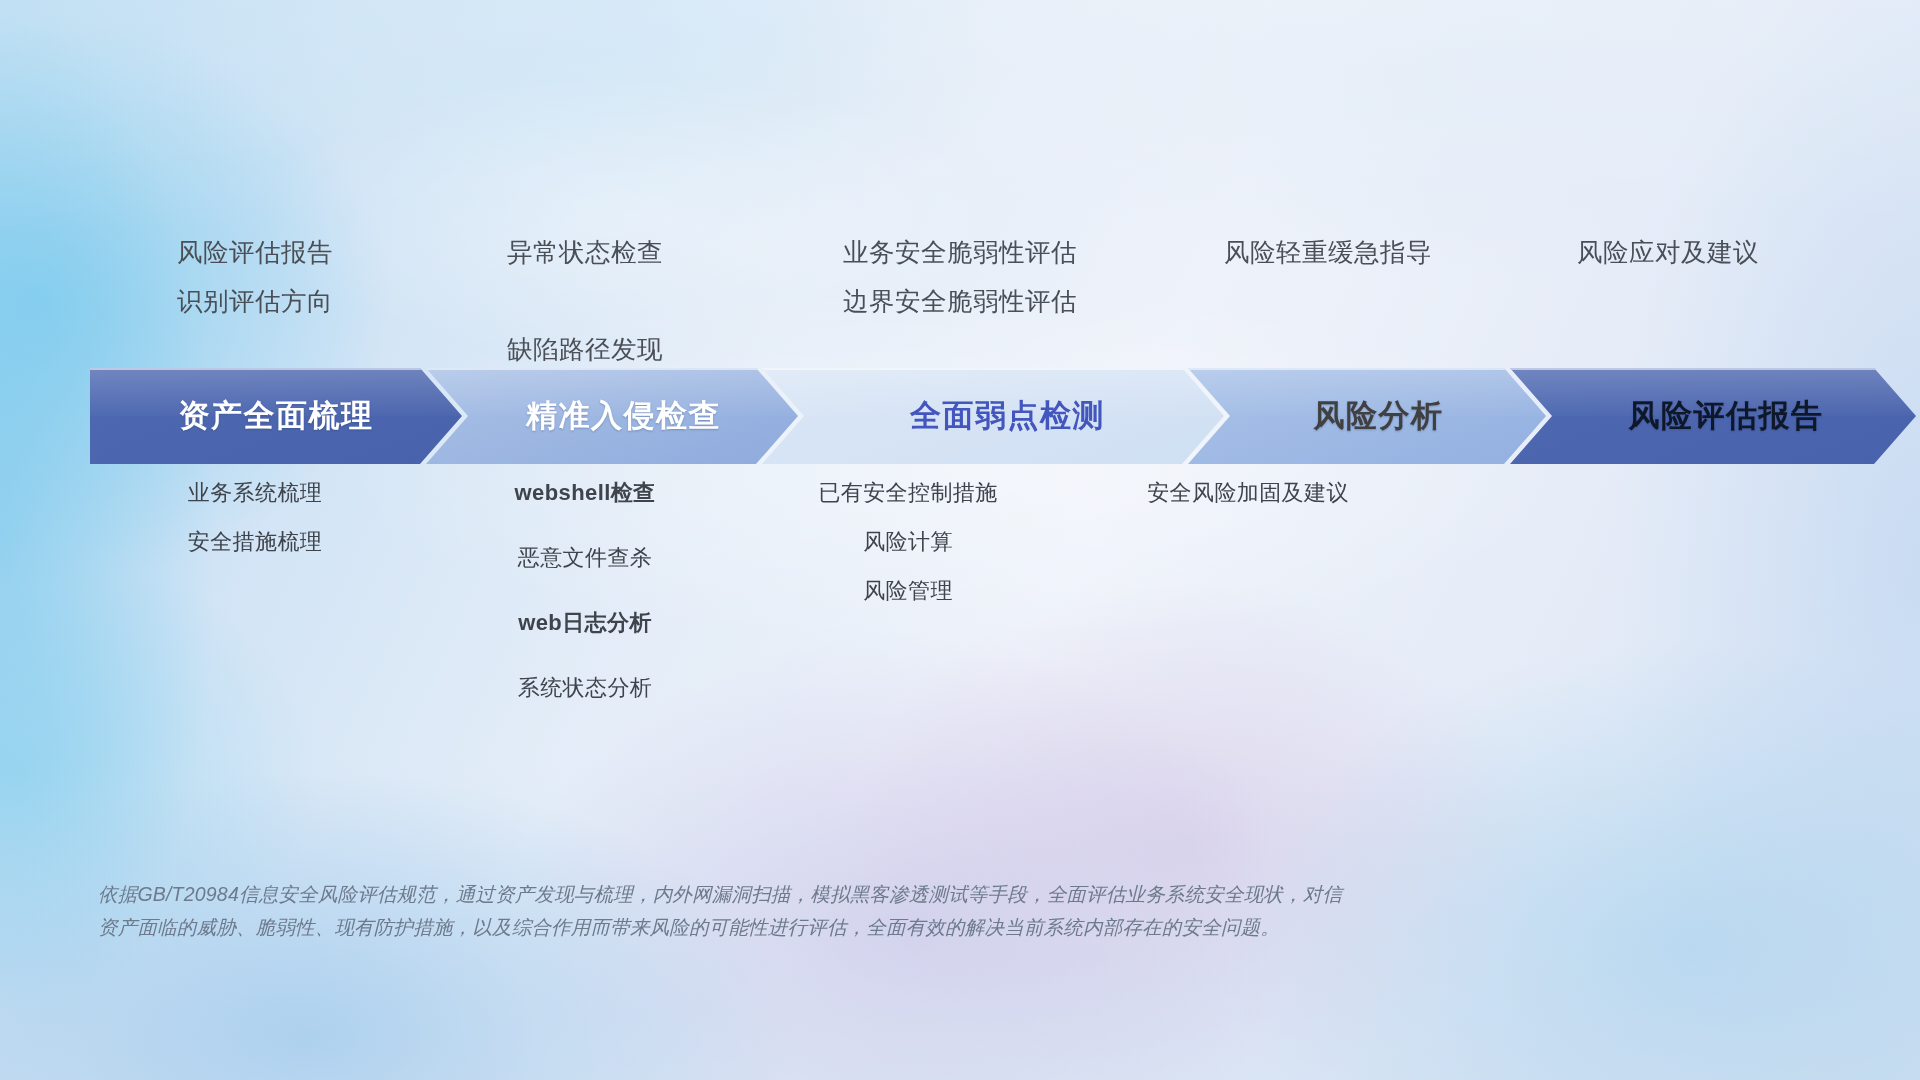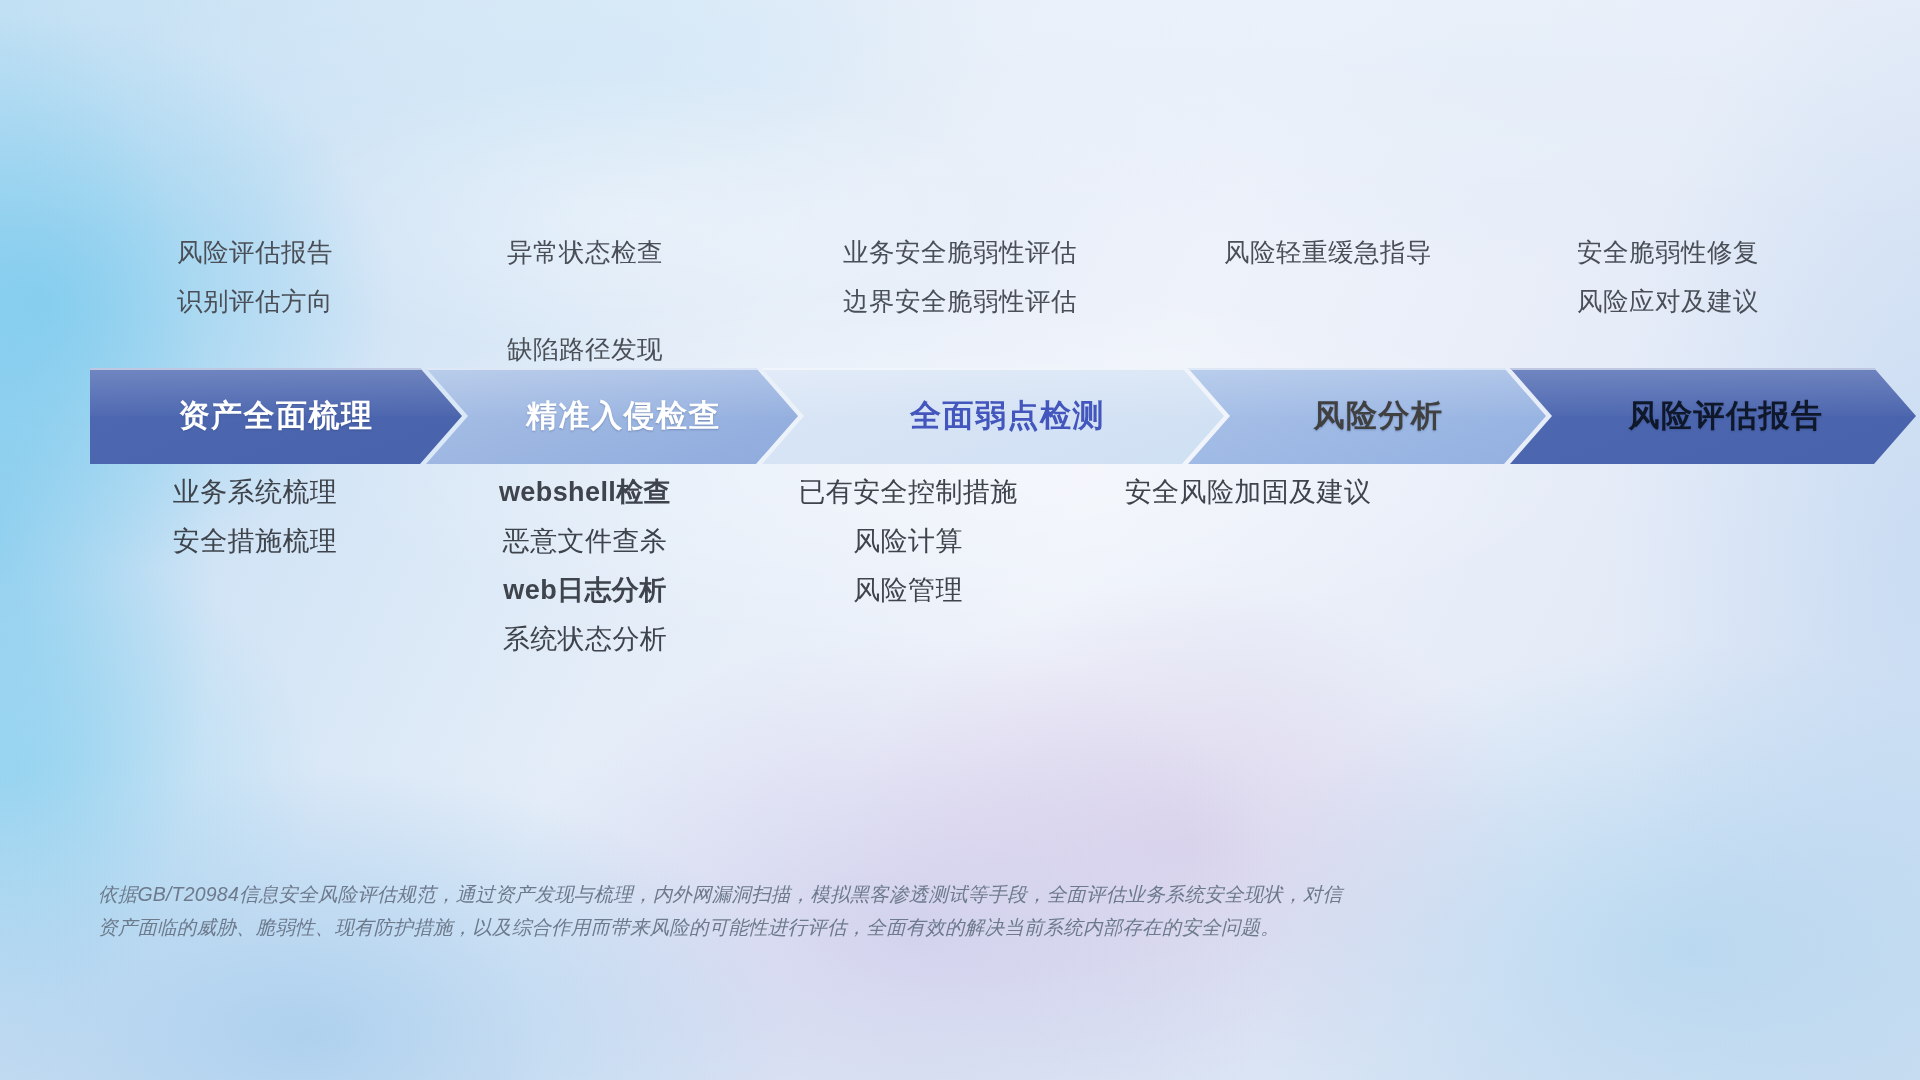--- a/index.html
+++ b/index.html
@@ -77,21 +77,21 @@
     position:absolute; left:0; right:0; top:0; height:2px;
     background:rgba(255,255,255,0.55); z-index:2;
   }
 
   
   .bot-row {
     position:absolute; left:90px; top:468px; width:1760px; height:260px; display:flex;
   }
   .bot-cell { flex:0 0 auto; display:flex; flex-direction:column; align-items:center; }
   .bot-line {
-    font-size:27px; color:#3f444c; line-height:49px; letter-spacing:0.4px;
+    font-size:22px; color:#3f444c; line-height:49px; letter-spacing:0.4px;
     white-space:nowrap; font-weight:400;
   }
   .bot-line.bold { font-weight:bold; }
 
   
   .footer {
     position:absolute; left:98px; top:878px; width:1530px;
     font-size:19.5px; line-height:33px; color:#6d7a8c; letter-spacing:0.2px;font-style:italic;
   }
   .footer .fline { white-space:nowrap; }
@@ -119,21 +119,20 @@
         <div class="top-line">缺陷路径发现</div>
       </div>
       <div class="top-cell" style="width: 420px;">
         <div class="top-line">业务安全脆弱性评估</div>
         <div class="top-line">边界安全脆弱性评估</div>
       </div>
       <div class="top-cell" style="width: 316px;">
         <div class="top-line">风险轻重缓急指导</div>
       </div>
       <div class="top-cell" style="width: 364px;">
-        <div class="top-line">安全脆弱性修复</div>
         <div class="top-line">风险应对及建议</div>
       </div>
     </div>
   <div class="band" id="band">
       <div class="chev" style="left: 0px; width: 372px;">
         <div class="chev-shape" style="clip-path: polygon(0px 0px, 330px 0px, 372px 50%, 330px 100%, 0px 100%);">
           <div class="fill" style="background: linear-gradient(160deg, rgb(78, 105, 178) 0%, rgb(72, 98, 171) 100%);"></div>
           <div class="sheen"></div>
           <div class="edge-hi"></div>
         </div>
@@ -170,21 +169,21 @@
           <div class="edge-hi"></div>
         </div>
         <span class="ctext" style="color: #0f172a; text-shadow: rgba(40, 60, 110, 0.32) 0px 1px 2px; margin-left: 26px;">风险评估报告</span>
       </div>
     </div>
   <div class="bot-row" id="botRow">
       <div class="bot-cell" style="width: 330px;">
         <div class="bot-line">业务系统梳理</div>
         <div class="bot-line">安全措施梳理</div>
       </div>
-      <div class="bot-cell" style="width: 330px;">
+      <div class="bot-cell" style="width: 330px; gap: 16px;">
         <div class="bot-line bold">webshell检查</div>
         <div class="bot-line">恶意文件查杀</div>
         <div class="bot-line bold">web日志分析</div>
         <div class="bot-line">系统状态分析</div>
       </div>
       <div class="bot-cell" style="width: 316px;">
         <div class="bot-line">已有安全控制措施</div>
         <div class="bot-line">风险计算</div>
         <div class="bot-line">风险管理</div>
       </div>

